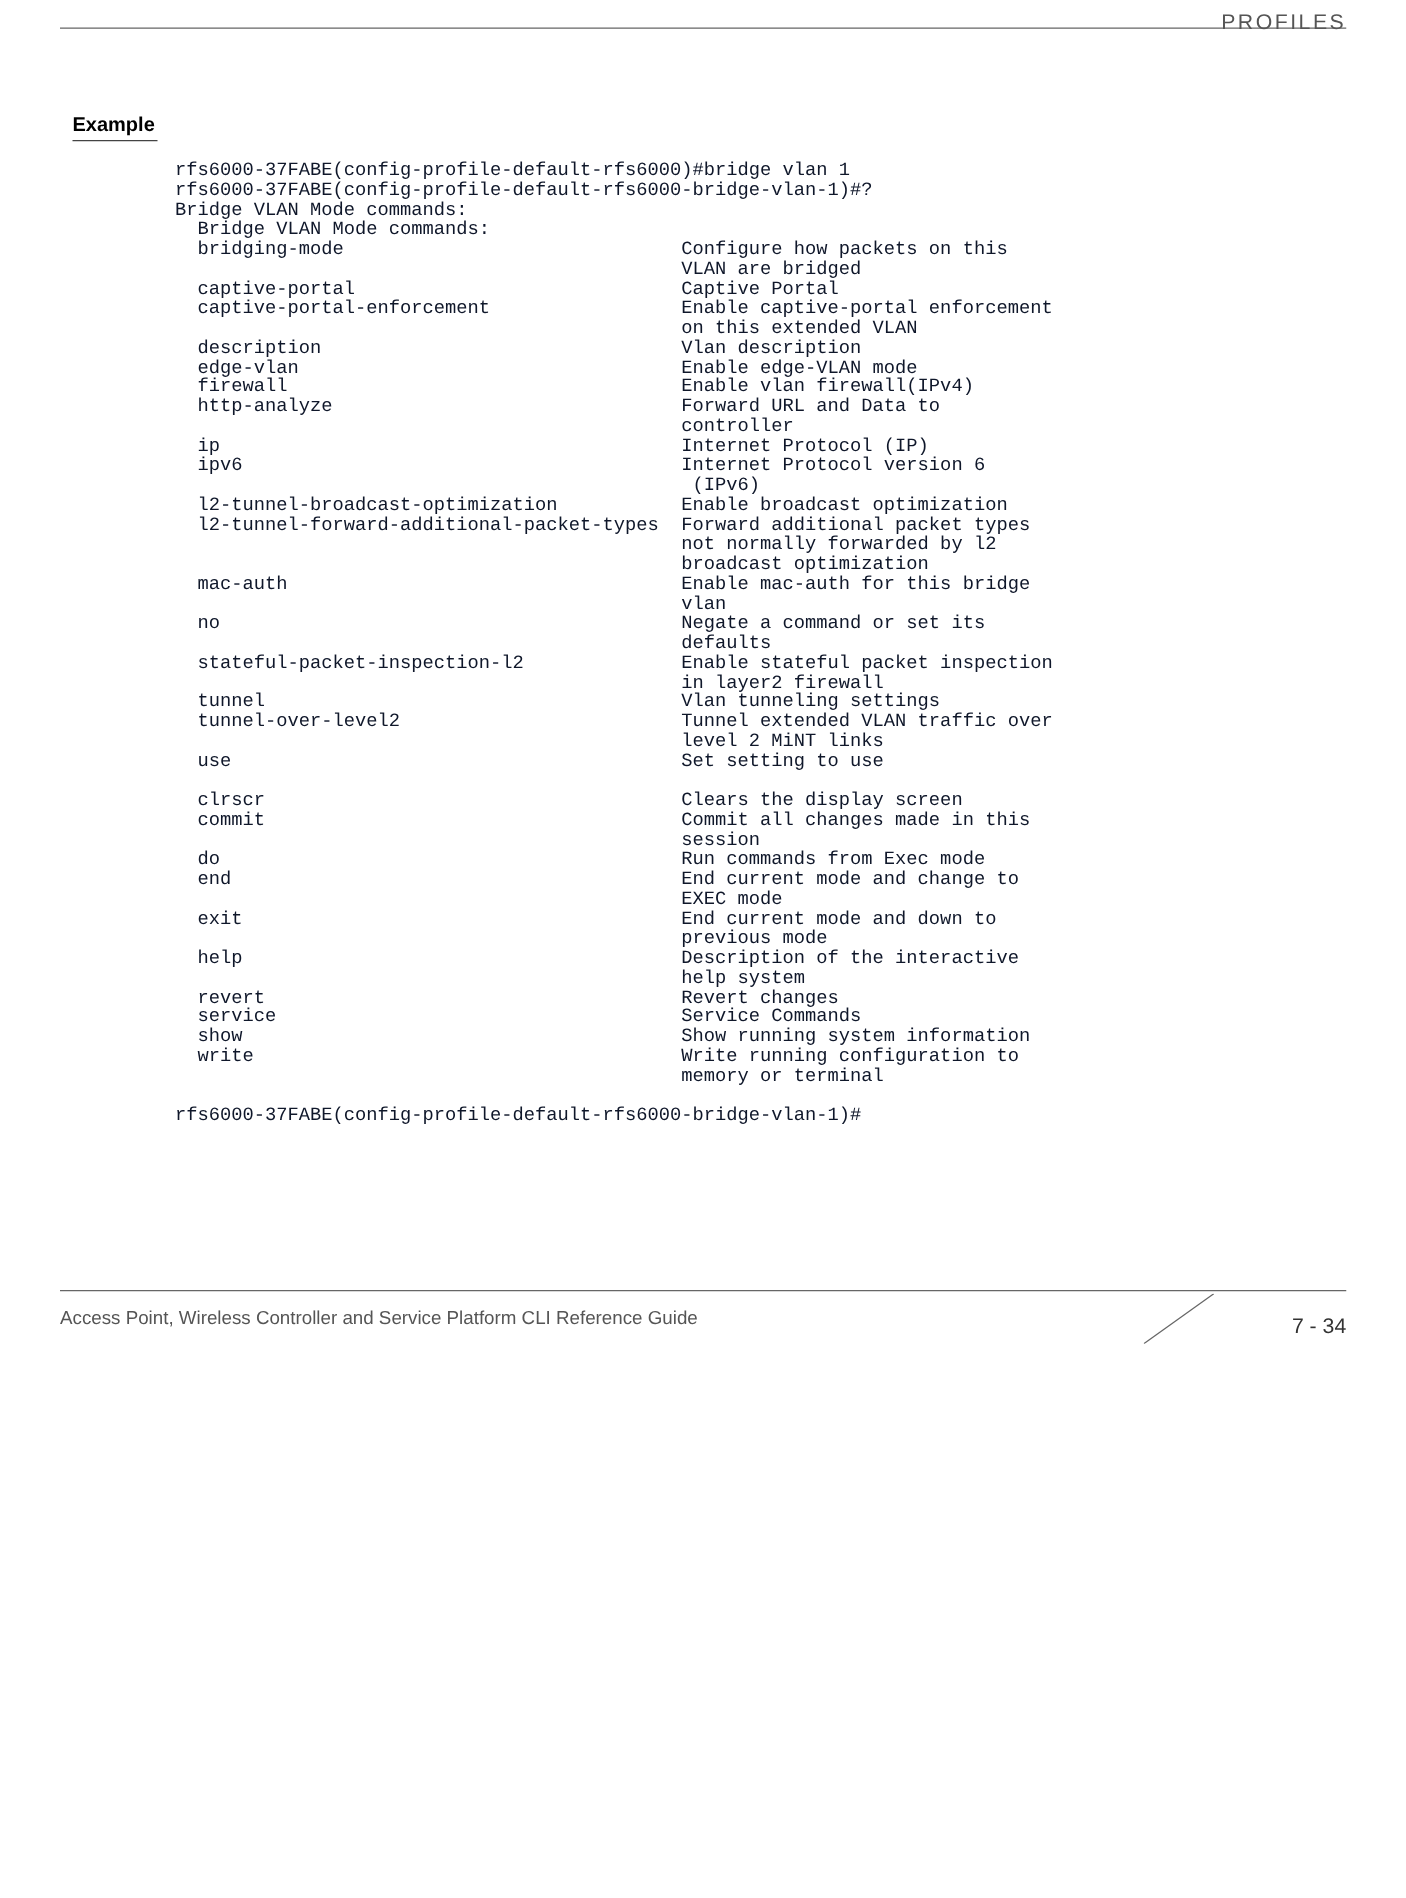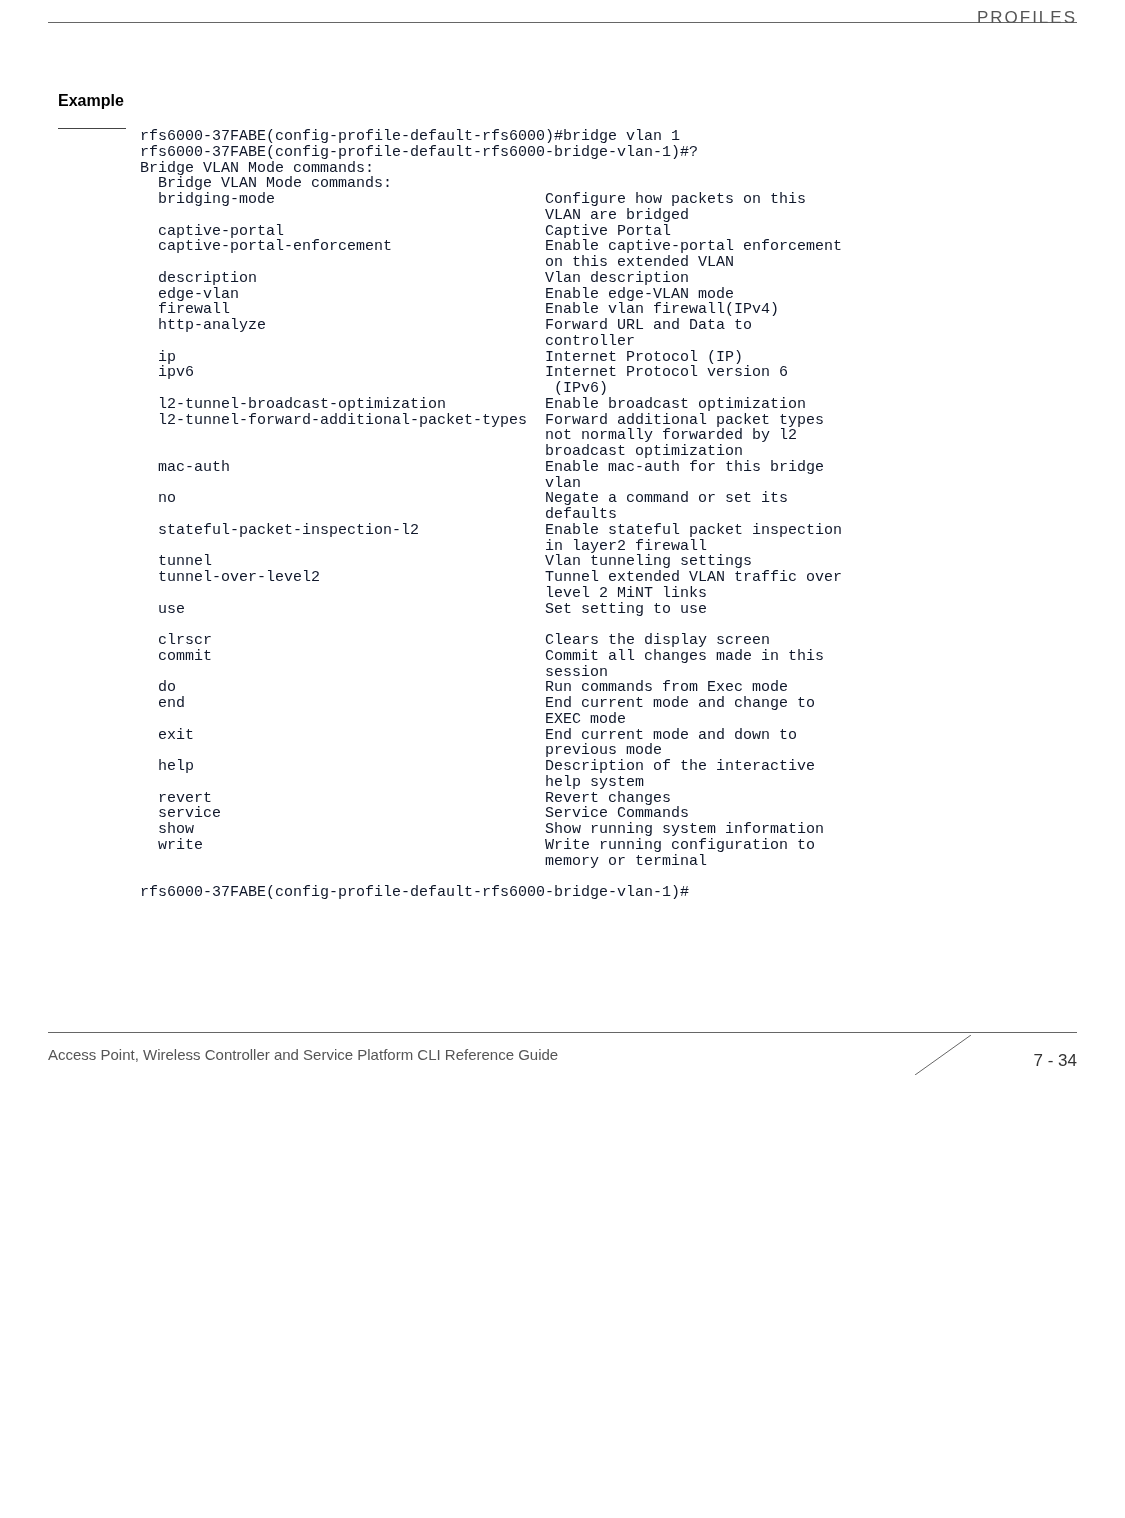--- a/index.html
+++ b/index.html
@@ -35,21 +35,21 @@
     font-family: "Arial Narrow", Arial, sans-serif;
   }
   .section-heading {
     position: absolute;
     top: 92px;
     left: 58px;
     font-weight: bold;
     font-size: 16px;
     font-family: Arial, sans-serif;
     border-bottom: 1px solid #444;
-    padding-bottom: 18px;
+    padding-bottom: 2px;
     padding-right: 2px;
   }
   .code-block {
     position: absolute;
     top: 114px;
     left: 140px;
     font-family: "Courier New", Courier, monospace;
     font-size: 15px;
     white-space: pre;
     line-height: 1.05;

